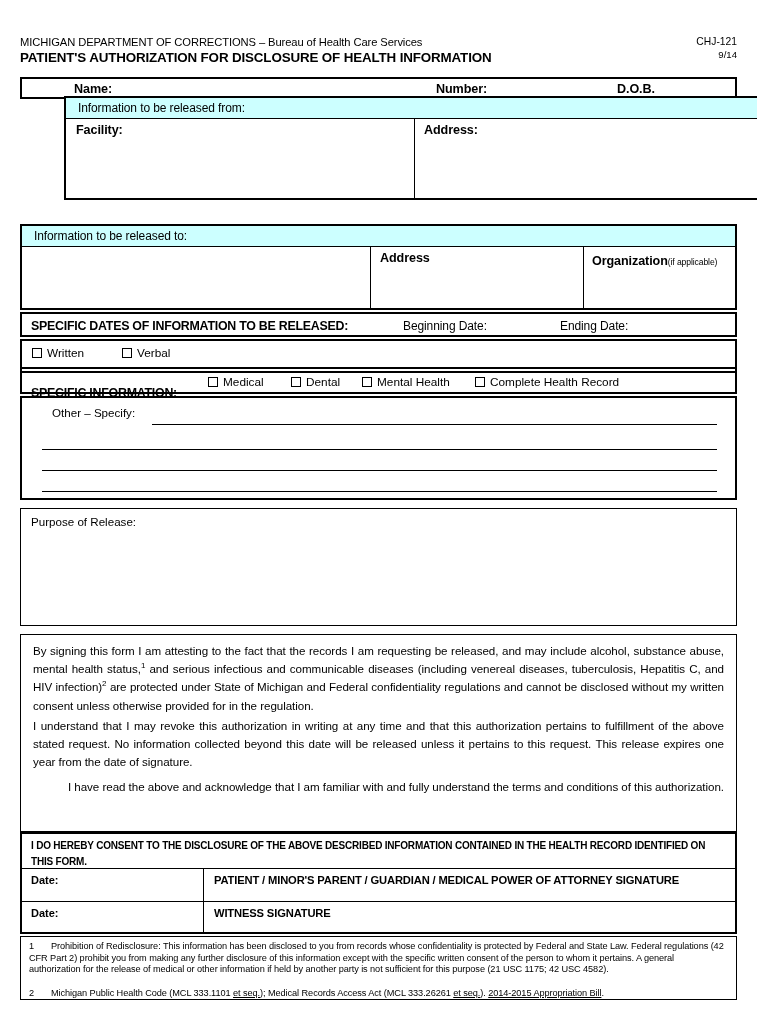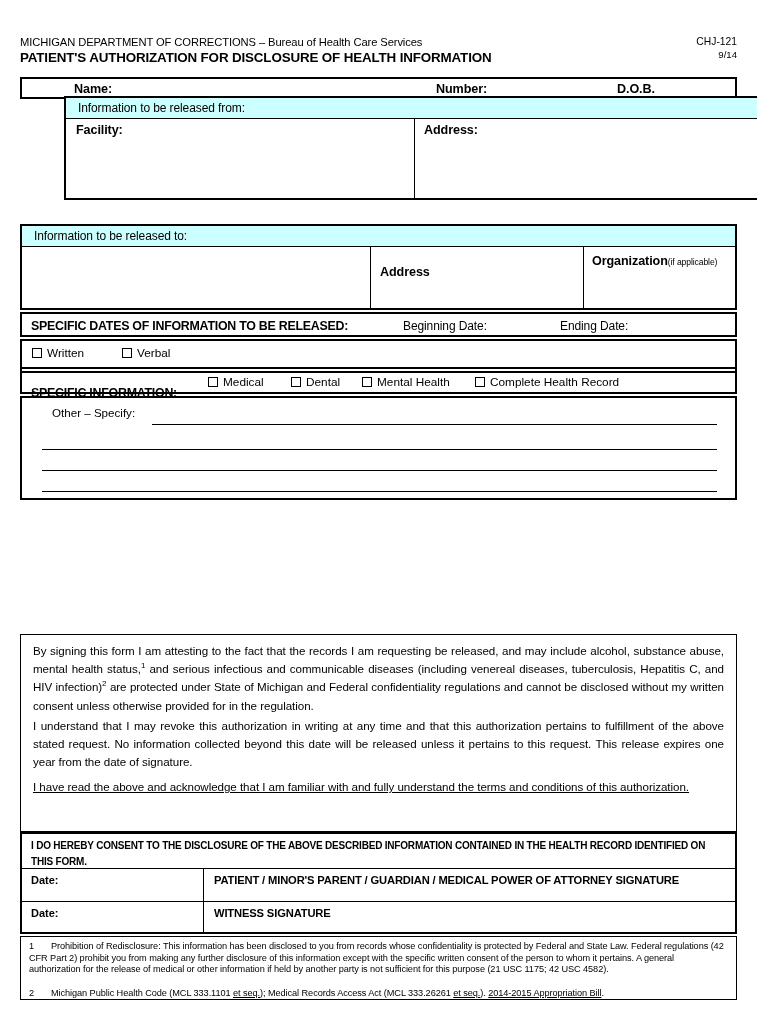--- a/index.html
+++ b/index.html
@@ -236,21 +236,21 @@
   </div>
 
   <div class="frame" id="sec-to">
     <div class="band cyan">
       <div class="band-text">Information to be released to:</div>
     </div>
     <div class="body">
       <div class="vline" style="left:348px;"></div>
       <div class="vline" style="left:561px;"></div>
       <div style="position:absolute;left:2px;top:2px;width:344px;height:58px;"></div>
-      <div class="lbl-b" style="position:absolute;left:358px;top:18px;">Address</div>
+      <div class="lbl-b" style="position:absolute;left:358px;top:4px;">Address</div>
       <div style="position:absolute;left:350px;top:20px;width:209px;height:40px;"></div>
       <div style="position:absolute;left:570px;top:4px;white-space:nowrap;">
         <span class="lbl-b">Organization</span><span class="lbl-sm" style="font-size:8.6px;">(if applicable)</span>
       </div>
       <div style="position:absolute;left:563px;top:20px;right:2px;height:40px;"></div>
     </div>
   </div>
 
   <div class="frame" id="dates-row">
     <div class="t lbl-cap" style="left:9px;">SPECIFIC DATES OF INFORMATION TO BE RELEASED:</div>
@@ -293,25 +293,29 @@
     <div class="wline" style="left:20px;top:51px;width:675px;"></div>
     <div style="position:absolute;left:20px;top:33px;width:675px;height:18px;"></div>
 
     <div class="wline" style="left:20px;top:72px;width:675px;"></div>
     <div style="position:absolute;left:20px;top:54px;width:675px;height:18px;"></div>
 
     <div class="wline" style="left:20px;top:93px;width:675px;"></div>
     <div style="position:absolute;left:20px;top:75px;width:675px;height:18px;"></div>
   </div>
 
+  <div class="frame thin" id="purpose-row">
+    <div class="purpose-label">Purpose of Release:</div>
+    <div style="position:absolute;left:2px;top:24px;right:2px;bottom:2px;"></div>
+  </div>
 
   <div class="frame thin" id="attest">
     <div class="para" id="p1"><span>By signing this form I am attesting to the fact that the records I am requesting be released, and may include alcohol, substance abuse, mental health status,</span><sup>1</sup><span> and serious infectious and communicable diseases (including venereal diseases, tuberculosis, Hepatitis C, and HIV infection)</span><sup>2</sup><span> are protected under State of Michigan and Federal confidentiality regulations and cannot be disclosed without my written consent unless otherwise provided for in the regulation.</span></div>
     <div class="para" id="p2">I understand that I may revoke this authorization in writing at any time and that this authorization pertains to fulfillment of the above stated request.  No information collected beyond this date will be released unless it pertains to this request.  This release expires one year from the date of signature.</div>
-    <div class="para" id="p3" style="text-align:left;text-decoration:underline;">I have read the above and acknowledge that I am familiar with and fully understand the terms and conditions of this authorization.</div>
+    <div class="para" id="p3" style="text-align:right;">I have read the above and acknowledge that I am familiar with and fully understand the terms and conditions of this authorization.</div>
   </div>
 
   <div class="frame" id="consent">
     <div style="position:relative;height:34px;border-bottom:1px solid #000;">
       <div class="consent-text">I DO HEREBY CONSENT TO THE DISCLOSURE OF THE ABOVE DESCRIBED INFORMATION CONTAINED IN THE HEALTH RECORD IDENTIFIED ON THIS FORM.</div>
     </div>
     <div style="position:relative;height:32px;border-bottom:1px solid #000;">
       <div class="vline" style="left:181px;"></div>
       <div class="sig-row-label">Date:</div>
       <div style="position:absolute;left:52px;top:2px;width:126px;height:26px;"></div>

